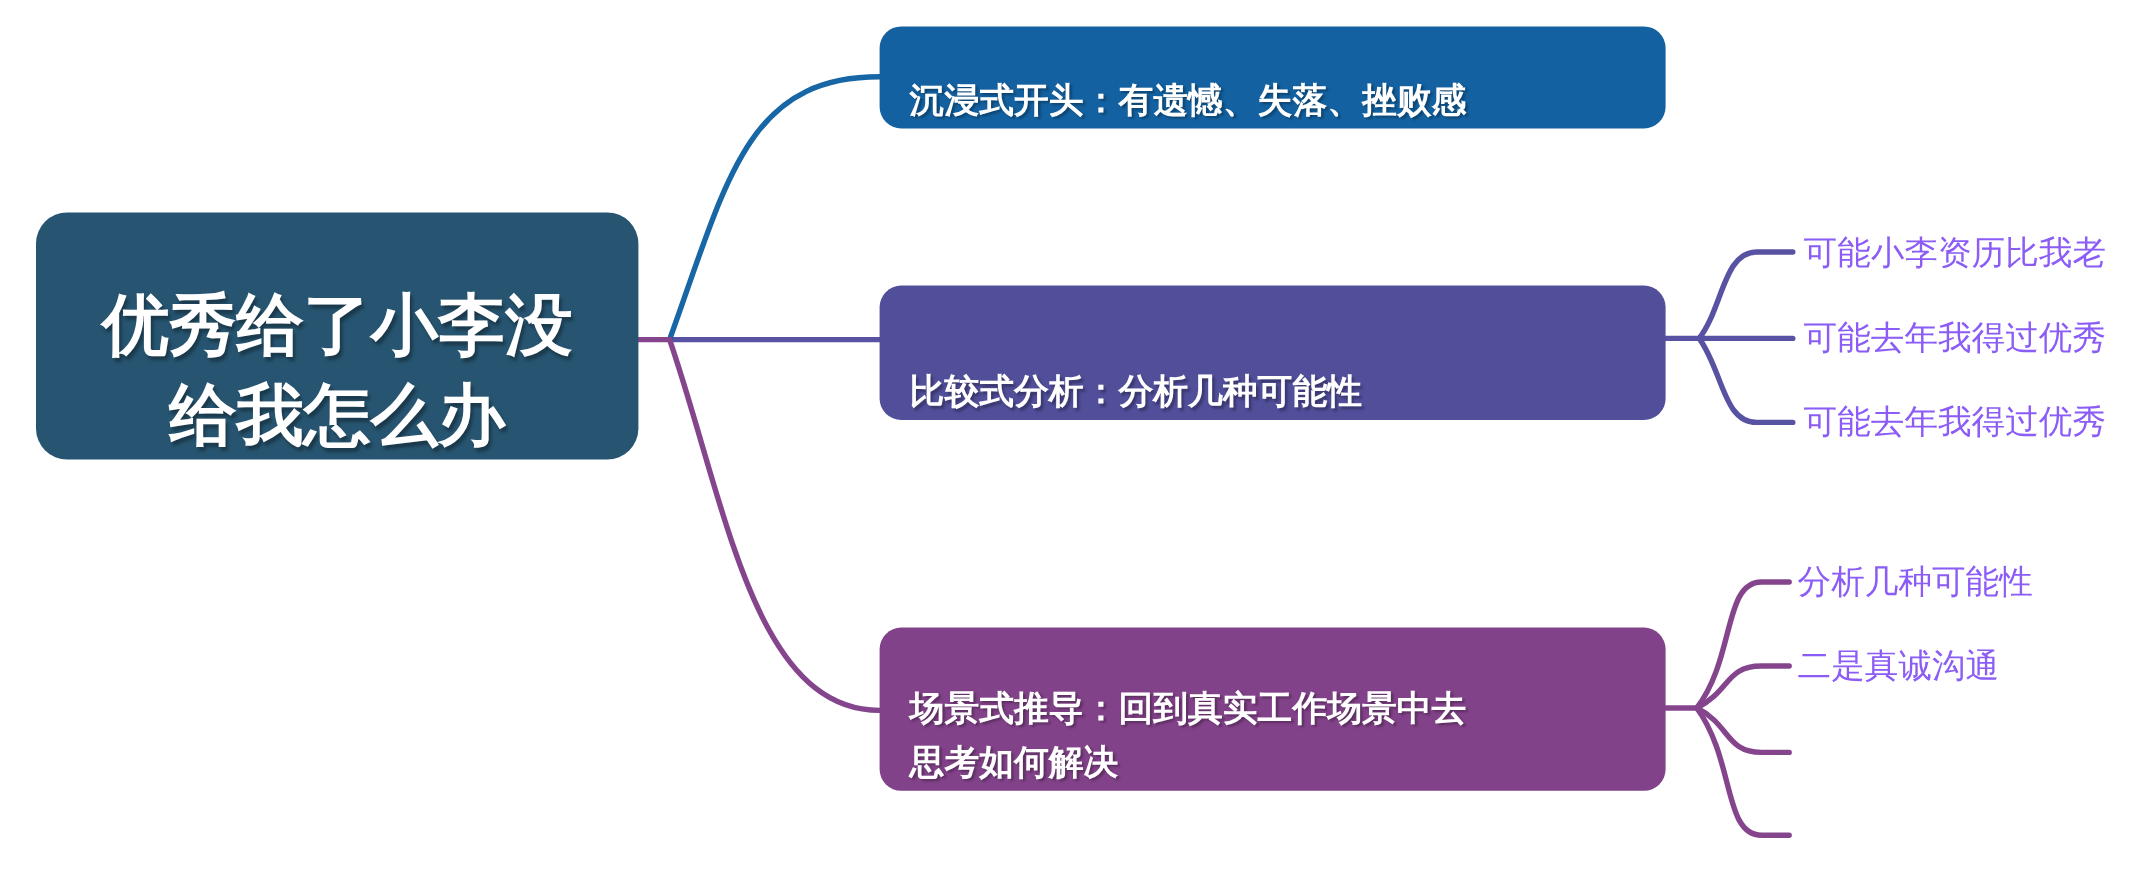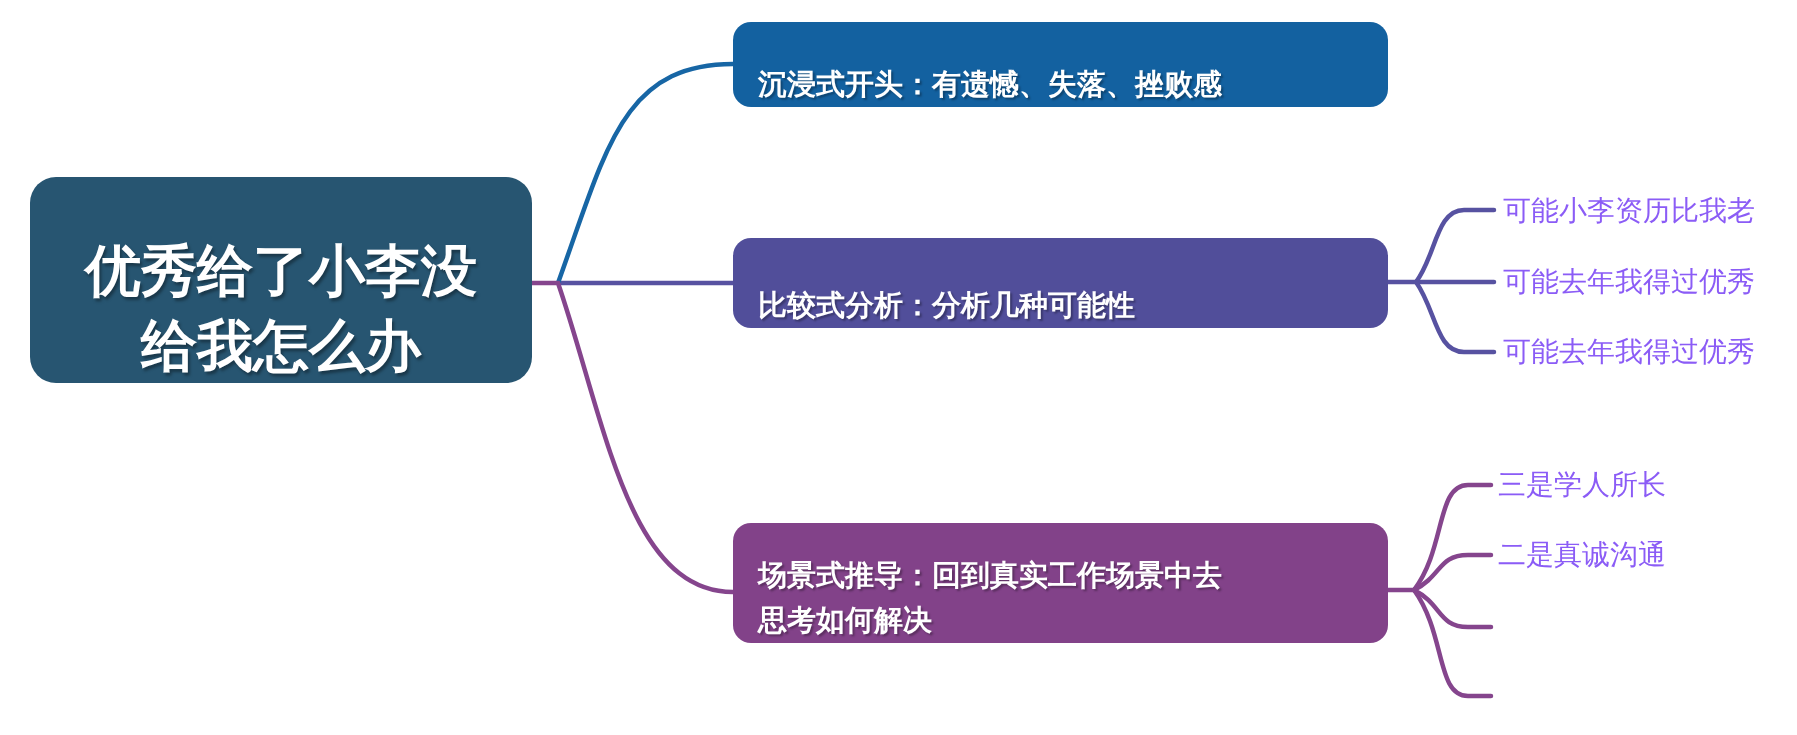--- a/index.html
+++ b/index.html
@@ -51,22 +51,22 @@
     text-shadow: 2px 3px 3px rgba(0,0,0,0.35);
   }
   .branch-node {
     left: 733px;
     width: 655px;
     border-radius: 18px;
     padding-left: 25px;
     padding-right: 15px;
   }
   .branch-top    { top: 22px;  height: 85px;  }
-  .branch-mid    { top: 238px; height: 90px;  }
-  .branch-bottom { top: 523px; height: 120px; }
+  .branch-mid    { top: 238px; height: 112px;  }
+  .branch-bottom { top: 523px; height: 136px; }
   .branch-label {
     font-size: 29px;
     font-weight: bold;
     line-height: 45px;
     text-shadow: 2px 2px 2px rgba(0,0,0,0.3);
   }
   .branch-bottom .branch-label { width: 465px; }
   .leaf {
     position: absolute;
     font-size: 28px;
@@ -122,16 +122,16 @@
   </div>
 
   <div class="node branch-node branch-bottom" style="background-color: rgb(130, 66, 137);">
     <div class="branch-label">场景式推导：回到真实工作场景中去思考如何解决</div>
   </div>
 
   <div class="leaf leaf-m leaf-m1">可能小李资历比我老</div>
   <div class="leaf leaf-m leaf-m2">可能去年我得过优秀</div>
   <div class="leaf leaf-m leaf-m3">可能去年我得过优秀</div>
 
-  <div class="leaf leaf-b leaf-b1">三是学人所长</div>
+  <div class="leaf leaf-b leaf-b1">分析几种可能性</div>
   <div class="leaf leaf-b leaf-b2">二是真诚沟通</div>
 
 </div>
 
 </body></html>

